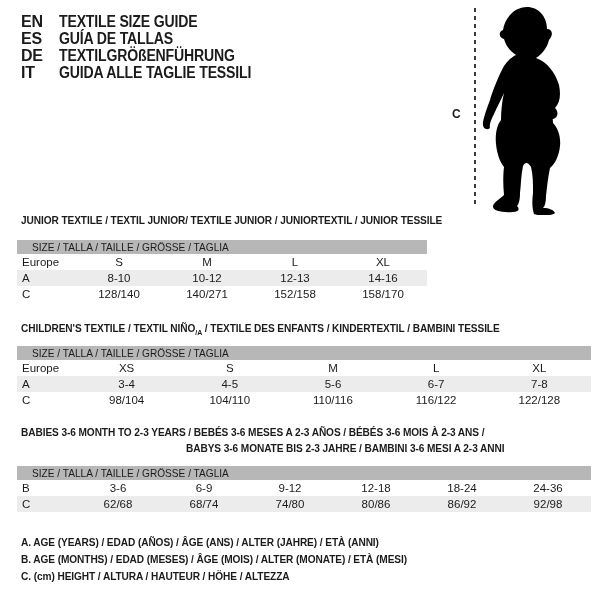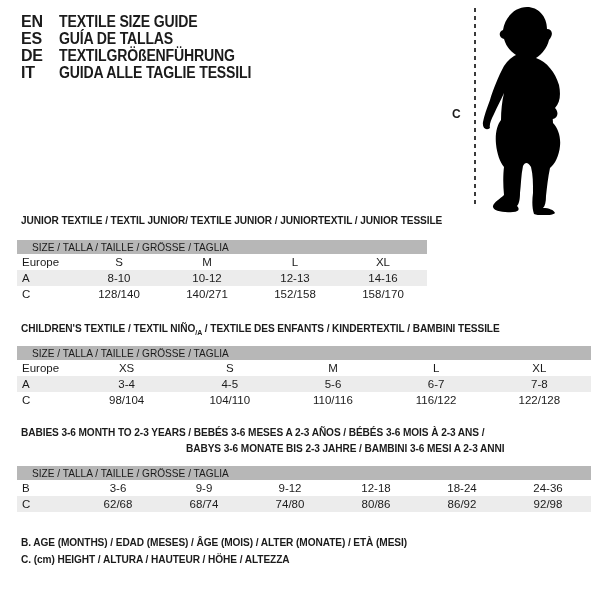--- a/index.html
+++ b/index.html
@@ -209,36 +209,37 @@
         <col>
         <col>
       </colgroup>
     <tbody>
         <tr class="size-head">
       <td colspan="7"><span class="cond">SIZE / TALLA / TAILLE / GRÖSSE / TAGLIA</span></td>
     </tr>
     <tr>
       <td class="lbl">B</td>
       <td>3-6</td>
-      <td>9-9</td>
+      <td>6-9</td>
       <td>9-12</td>
       <td>12-18</td>
       <td>18-24</td>
       <td>24-36</td>
     </tr>
     <tr class="alt">
       <td class="lbl">C</td>
       <td>62/68</td>
       <td>68/74</td>
       <td>74/80</td>
       <td>80/86</td>
       <td>86/92</td>
       <td>92/98</td>
     </tr>
   </tbody>
     </table>
 
   <div class="footnotes">
+    <div class="footnote"><span class="cond">A. AGE (YEARS) / EDAD (AÑOS) / ÂGE (ANS) / ALTER (JAHRE) / ETÀ (ANNI)</span></div>
     <div class="footnote"><span class="cond">B. AGE (MONTHS) / EDAD (MESES) / ÂGE (MOIS) / ALTER (MONATE) / ETÀ (MESI)</span></div>
     <div class="footnote"><span class="cond">C. (cm) HEIGHT / ALTURA / HAUTEUR / HÖHE / ALTEZZA</span></div>
   </div>
 
 </div>
 
 </body></html>

